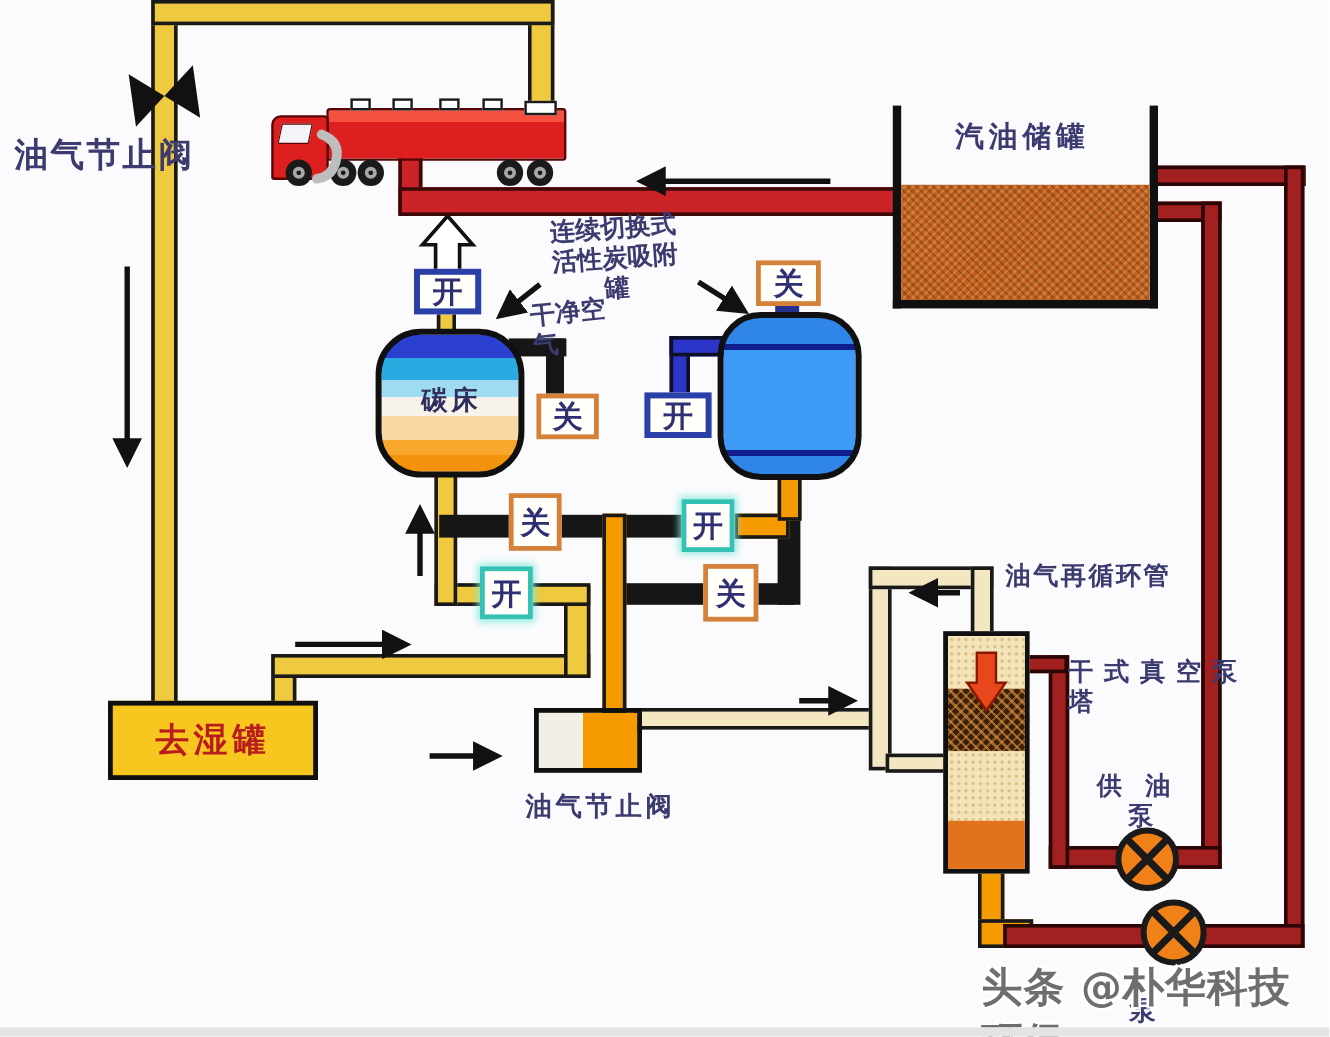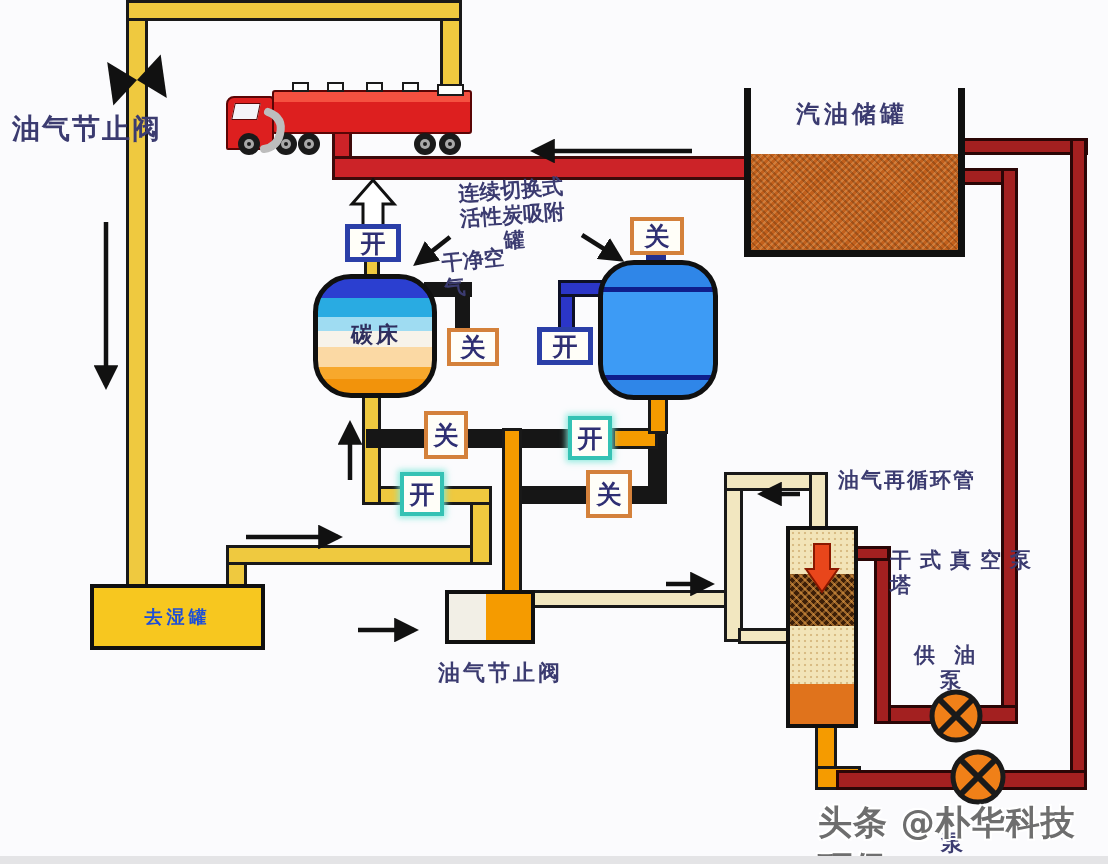--- a/index.html
+++ b/index.html
@@ -111,21 +111,21 @@
 
   <div class="abs wallv" style="left:744px;top:88px;width:7px;height:169px;"></div>
   <div class="abs wallv" style="left:958px;top:88px;width:7px;height:169px;"></div>
   <div class="abs wallh" style="left:744px;top:250px;width:221px;height:7px;"></div>
   <div class="abs liquid" style="left:751px;top:154px;width:207px;height:96px;"></div>
 
   <div class="abs bedA" style="left:313px;top:274px;width:124px;height:124px;"></div>
   <div class="abs bedB" style="left:598px;top:260px;width:120px;height:140px;"></div>
 
   <div class="abs dehum" style="left:90px;top:584px;width:175px;height:66px;">
-    <span class="lbl" style="position:static;font-size:18px;letter-spacing:4px;color:#1d4ed8;">去湿罐</span>
+    <span class="lbl" style="position:static;font-size:28px;letter-spacing:4px;color:#b91c1c;">去湿罐</span>
   </div>
 
   <div class="abs vacpump" style="left:445px;top:590px;width:90px;height:54px;"></div>
 
   <div class="abs abscol" style="left:786px;top:526px;width:72px;height:202px;">
     <div class="sec-tan" style="height:44px;"></div>
     <div class="sec-dark" style="height:52px;"></div>
     <div class="sec-tan" style="height:58px;"></div>
     <div class="sec-orange" style="height:40px;"></div>
   </div>

